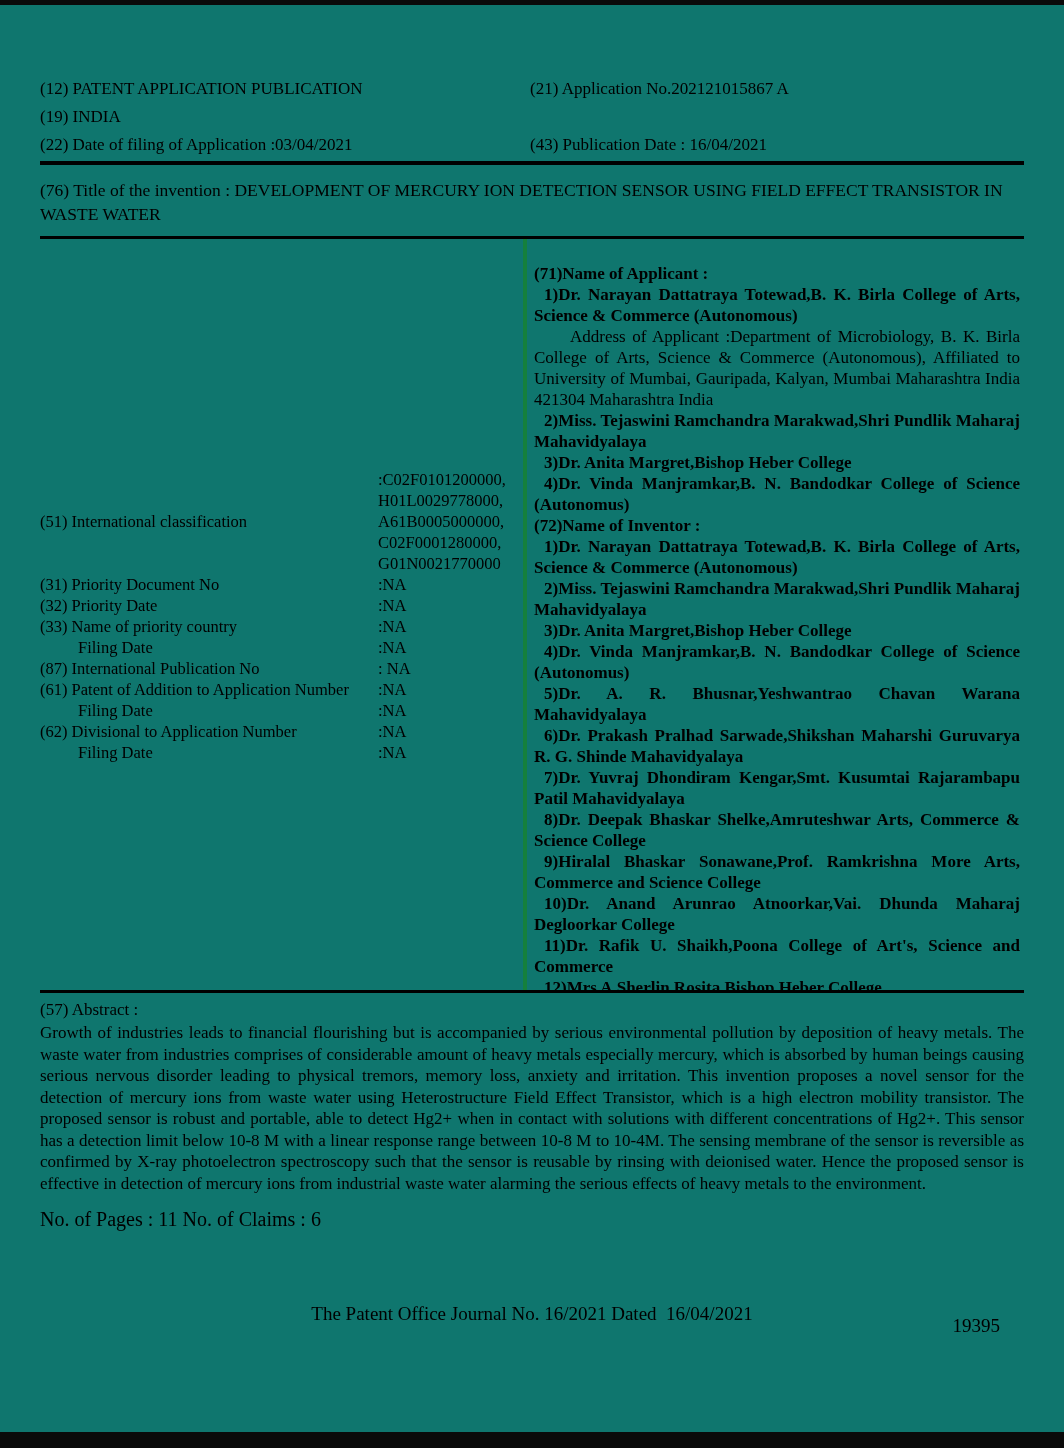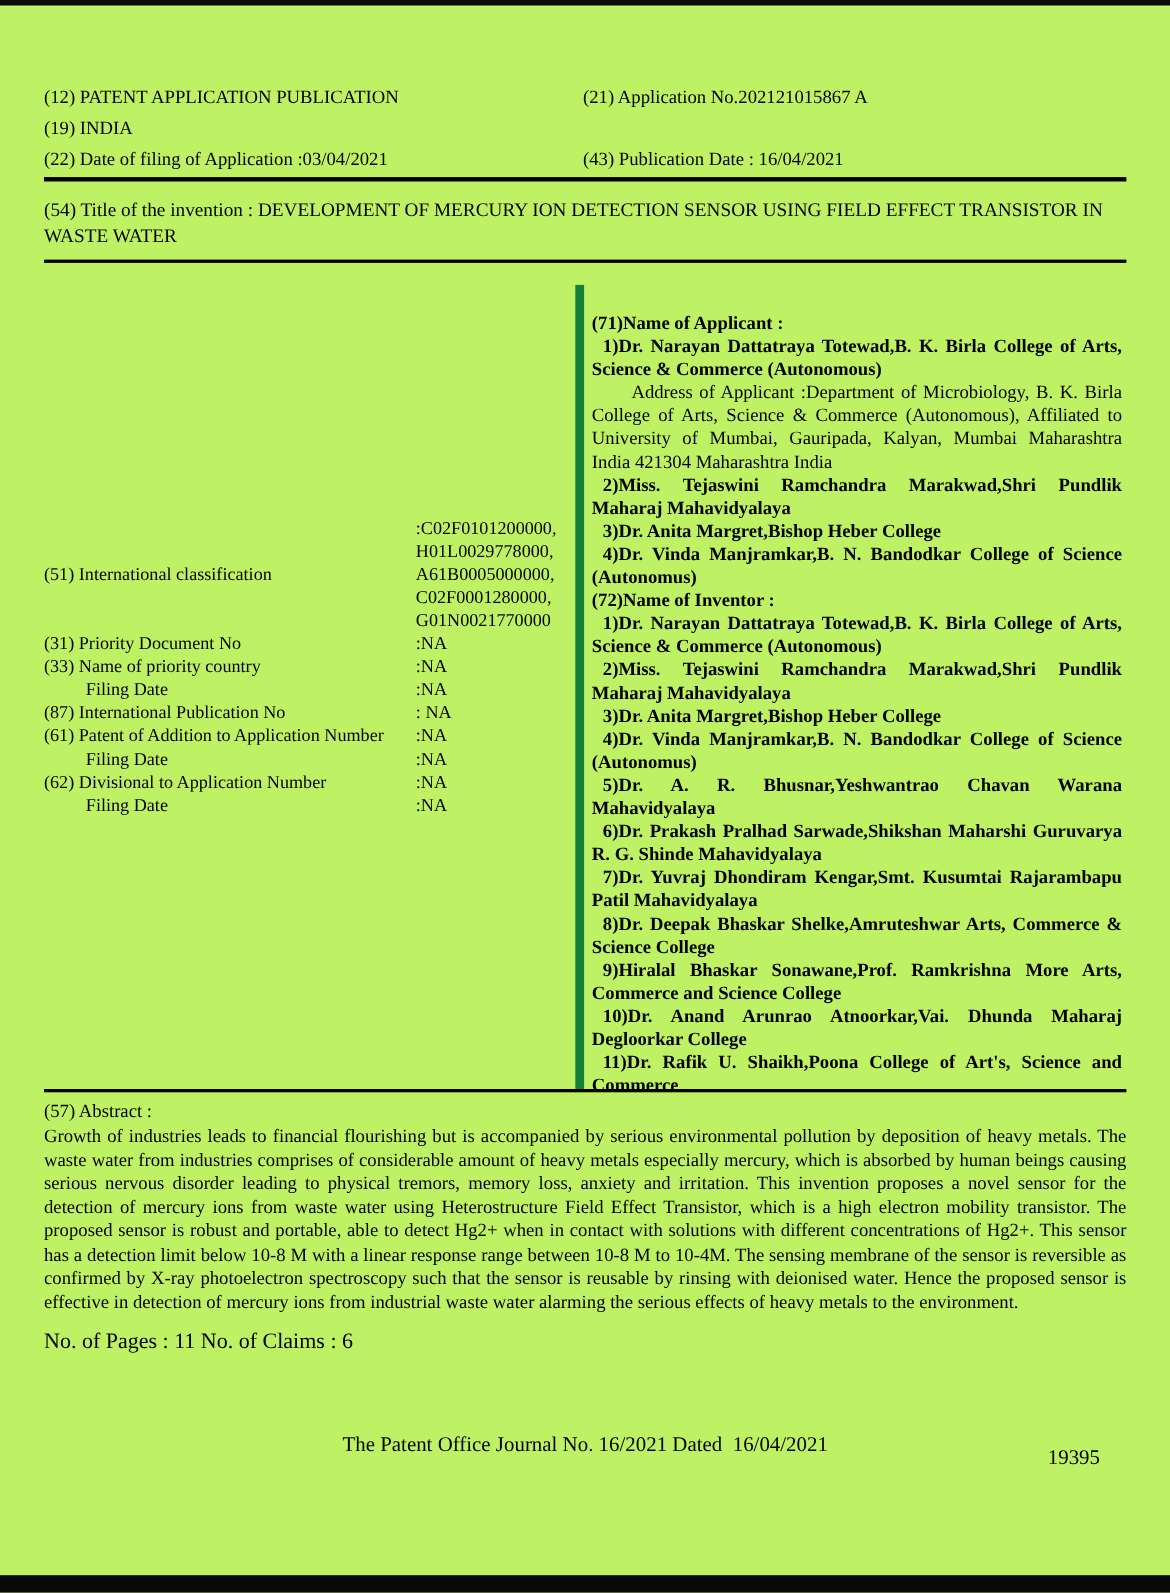--- a/index.html
+++ b/index.html
@@ -3,36 +3,36 @@
 <meta charset="utf-8">
 <style>
   * { box-sizing: border-box; }
   html, body { margin: 0; padding: 0; }
   body {
     width: 1064px; height: 1448px;
     background: #ffffff;
     color: #000000;
     font-family: "Liberation Serif", "DejaVu Serif", serif;
   }
-  .page { position: relative; width: 1064px; height: 1448px; overflow: hidden; background: #bef264; }
+  .page { position: relative; width: 1064px; height: 1448px; overflow: hidden; background: #0f766e; }
   .scan-bar { position: absolute; left: 0; width: 100%; background: #0a0a0a; }
   .scan-bar.top { top: 0; height: 5px; }
   .scan-bar.bottom { bottom: 0; height: 16px; }
   .content { position: absolute; left: 40px; top: 0; width: 984px; }
 
   .hdr { margin-top: 75px; font-size: 17px; }
   .hdr-grid { display: grid; grid-template-columns: 490px 1fr; line-height: 28px; }
 
   .rule-thick { border-top: 4px solid #000; margin-top: 2px; }
 
   .title { font-size: 17.5px; line-height: 24px; margin: 0; padding: 13px 0 10px 0; }
 
   .cols { display: flex; border-top: 3px solid #000; border-bottom: 3px solid #000; height: 757px; overflow: hidden; }
   .col-left { width: 483px; flex: none; padding-top: 230px; font-size: 16.5px; }
-  .col-right { flex: 1; border-left: 8px solid #15803d; padding: 24px 4px 0 7px; font-size: 17px; line-height: 21px; margin-top: 20px; }
+  .col-right { flex: 1; border-left: 4px solid #15803d; padding: 24px 4px 0 7px; font-size: 17px; line-height: 21px; }
 
   .lrow { line-height: 21px; }
   .lrow-class { display: flex; align-items: center; }
   .lrow-class .llabel { flex: 0 0 338px; min-width: 0; }
   .llabel { display: inline-block; min-width: 338px; vertical-align: top; }
   .lrow.indent .llabel { padding-left: 38px; }
   .lval-pre { white-space: pre-line; }
 
   .col-right p { margin: 0; text-align: justify; }
   .r-head  { font-weight: bold; }
@@ -67,34 +67,35 @@
         <span></span>
       </div>
       <div class="hdr-grid">
         <span>(22) Date of filing of Application :03/04/2021</span>
         <span>(43) Publication Date : 16/04/2021</span>
       </div>
     </div>
 
     <div class="rule-thick"></div>
 
-    <p class="title">(54) Title of the invention : DEVELOPMENT OF MERCURY ION DETECTION SENSOR USING FIELD EFFECT TRANSISTOR IN WASTE WATER</p>
+    <p class="title">(76) Title of the invention : DEVELOPMENT OF MERCURY ION DETECTION SENSOR USING FIELD EFFECT TRANSISTOR IN WASTE WATER</p>
 
     <div class="cols">
       <div class="col-left">
         <div class="lrow lrow-class">
           <span class="llabel">(51) International classification</span>
           <span class="lval lval-pre">:C02F0101200000,
 H01L0029778000,
 A61B0005000000,
 C02F0001280000,
 G01N0021770000</span>
         </div>
         <div id="biblio-rows">
             <div class="lrow"><span class="llabel">(31) Priority Document No</span><span class="lval">:NA</span></div>
+            <div class="lrow"><span class="llabel">(32) Priority Date</span><span class="lval">:NA</span></div>
             <div class="lrow"><span class="llabel">(33) Name of priority country</span><span class="lval">:NA</span></div>
             <div class="lrow indent"><span class="llabel">Filing Date</span><span class="lval">:NA</span></div>
             <div class="lrow"><span class="llabel">(87) International Publication No</span><span class="lval">: NA</span></div>
             <div class="lrow"><span class="llabel">(61) Patent of Addition to Application Number</span><span class="lval">:NA</span></div>
             <div class="lrow indent"><span class="llabel">Filing Date</span><span class="lval">:NA</span></div>
             <div class="lrow"><span class="llabel">(62) Divisional to Application Number</span><span class="lval">:NA</span></div>
             <div class="lrow indent"><span class="llabel">Filing Date</span><span class="lval">:NA</span></div>
           </div>
       </div>
       <div class="col-right" id="party-paras">

